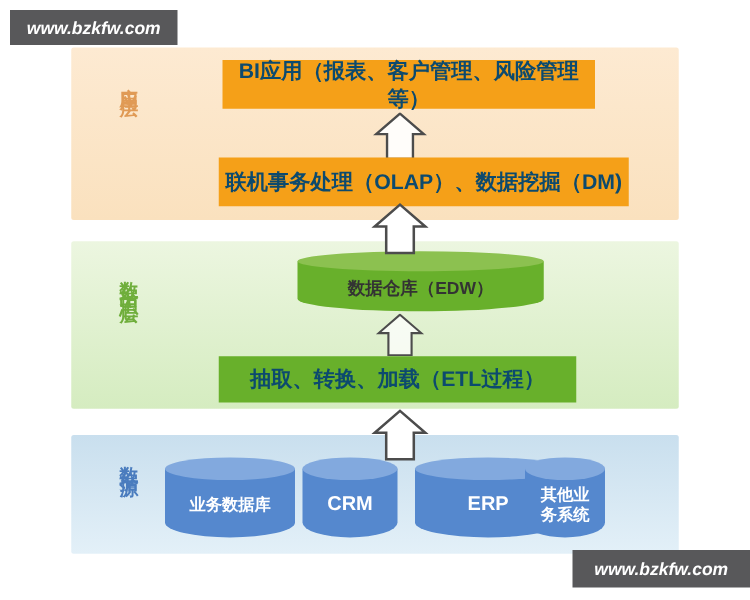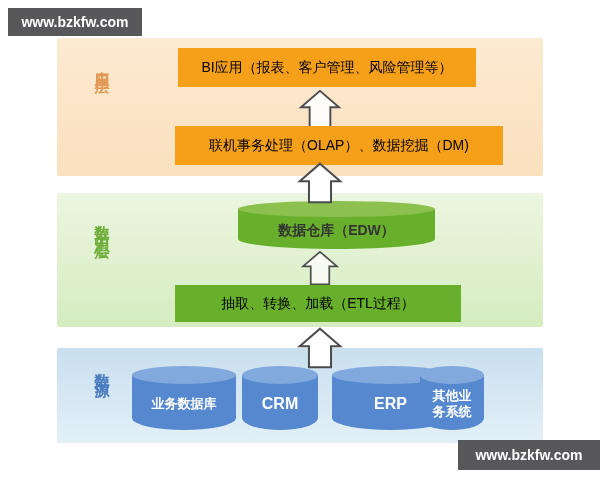--- a/index.html
+++ b/index.html
@@ -1,36 +1,36 @@
 <!DOCTYPE html>
 <html><head>
 <meta charset="utf-8">
 <style>
   html,body{margin:0;padding:0;background:#fff;}
   body{font-family:"Liberation Sans","DejaVu Sans",sans-serif;}
   #stage{position:relative;width:600px;height:480px;background:#fff;overflow:hidden;}
 
   .watermark{position:absolute;background:#58585A;color:#fff;font-weight:bold;
-    font-size:14px;display:flex;align-items:center;justify-content:center;}
+    font-size:14px;display:flex;align-items:center;justify-content:center;font-style:italic;}
   #wm-top{left:8px;top:8px;width:134px;height:28px;}
   #wm-bottom{left:458px;top:440px;width:142px;height:30px;}
 
   .section{position:absolute;left:57px;width:486px;border-radius:2px;}
   #sec-app {top:38px; height:138px;background:linear-gradient(#FDEAD2,#FAE1BE);}
   #sec-data{top:193px;height:134px;background:linear-gradient(#ECF6E0,#D5ECC0);}
   #sec-src {top:348px;height:95px; background:linear-gradient(#C9DFEE,#E3F0F8);}
 
   .v-label{position:absolute;writing-mode:vertical-lr;text-orientation:upright;
     font-weight:bold;font-size:15px;letter-spacing:5px;line-height:1;}
   #lbl-app {left:38px;top:20px;color:#E09A55;}
   #lbl-data{left:38px;top:20px;color:#6FAE3B;}
   #lbl-src {left:38px;top:13px;color:#4A7CBE;}
 
   .box{position:absolute;display:flex;align-items:center;justify-content:center;
-    font-weight:normal;font-size:14px;color:#000000;text-align:center;}
+    font-weight:bold;font-size:17px;color:#0c4a6e;text-align:center;}
   .box-orange{background:#F5A018;}
   .box-green{background:#68B02B;}
   #box-bi  {left:121px;top:10px;width:298px;height:39px;}
   #box-olap{left:118px;top:88px;width:328px;height:39px;}
   #box-etl {left:118px;top:92px;width:286px;height:37px;}
 
   .arrow{position:absolute;width:46px;}
   #arrow-app-inner {left:240px;top:52px;height:38px;}
   #arrow-data-inner{left:240px;top:58px;height:34px;}
   #arrow-gap1{left:297px;top:162px;height:42px;z-index:5;}

